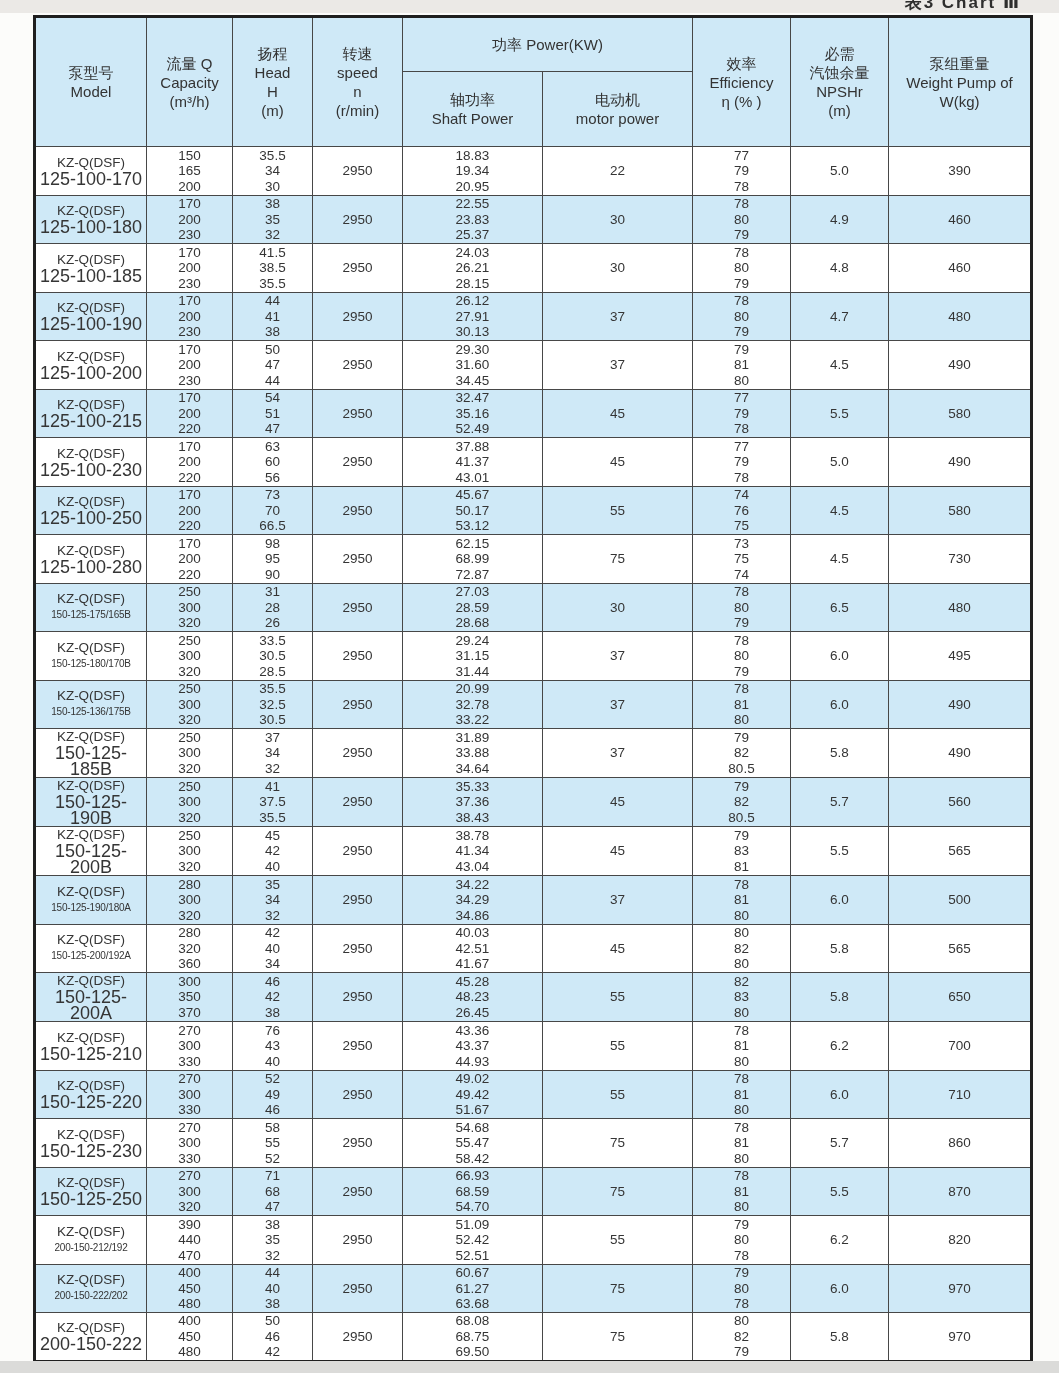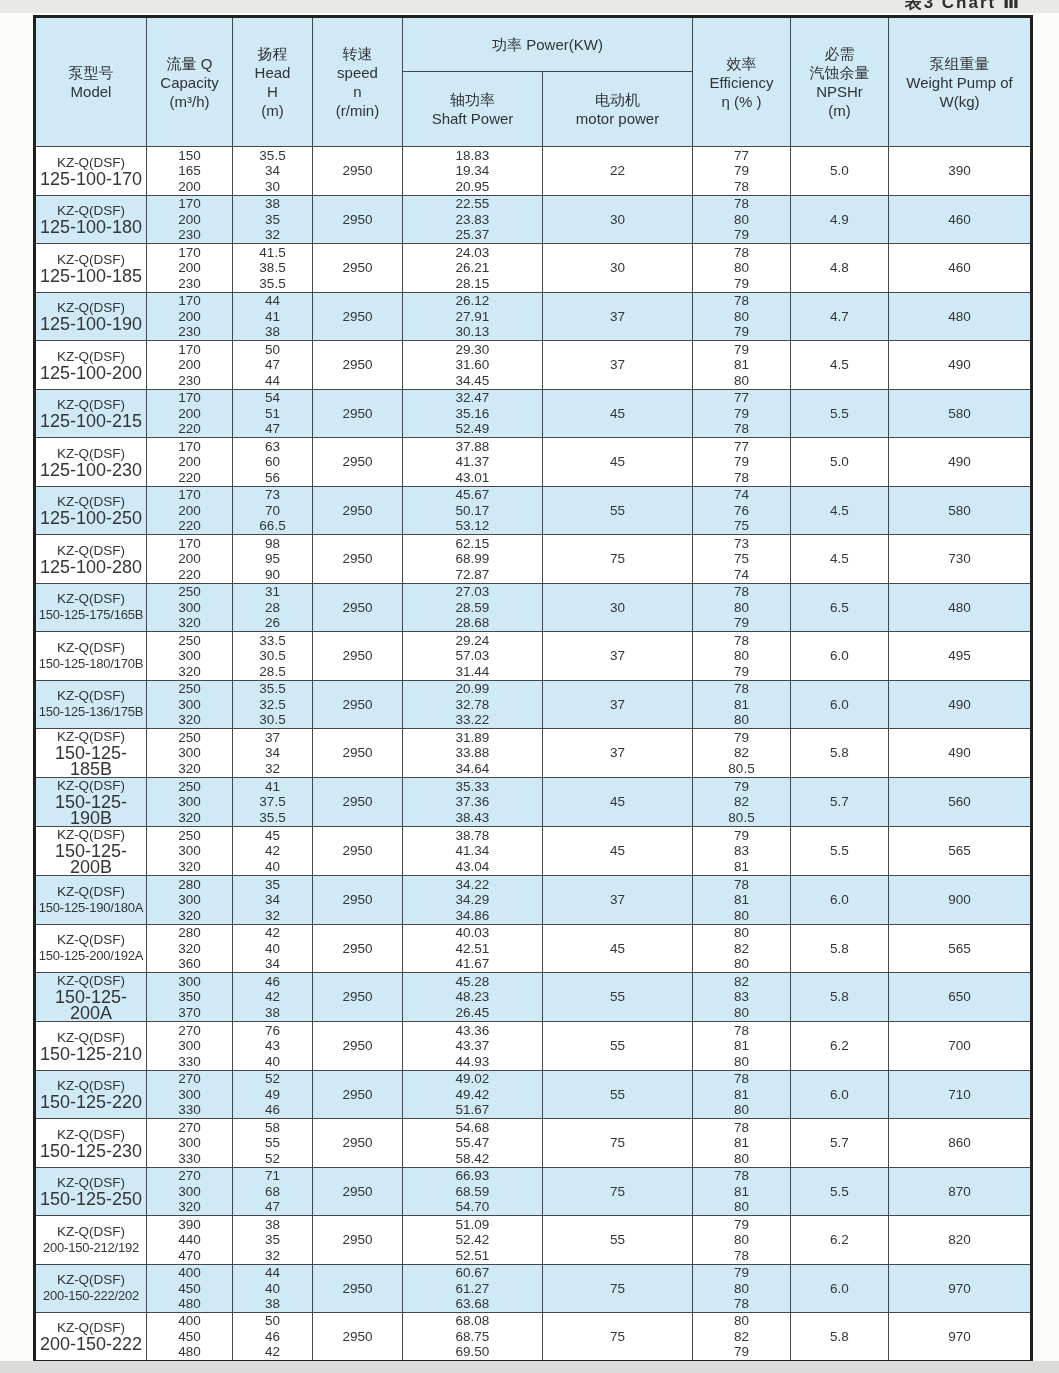--- a/index.html
+++ b/index.html
@@ -27,21 +27,21 @@
   thead th{background:#cfe9f7;font-weight:normal;font-size:15px;line-height:19px;color:#333;}
   thead .hl{display:block;}
   thead tr.h1{height:55px;}
   thead tr.h2{height:75px;}
   tbody tr{height:48.5px;background:#ffffff;padding-left:48px;}
   tbody tr.alt{background:#cfe9f7;}
   tbody td{font-size:13.5px;line-height:15.5px;color:#353535;}
   .ln{display:block;}
   .m1{font-size:13.5px;line-height:16px;}
   .m2{font-size:18px;line-height:16px;}
-  .m2.small{font-size:13px;letter-spacing:-0.2px;text-align:center;}
+  .m2.small{font-size:10px;letter-spacing:-0.2px;text-align:center;}
 </style>
 </head>
 <body>
 
 <div class="top-band"></div>
 <div class="chart-label">表3 Chart Ⅲ</div>
 
 <div class="tbl-wrap">
 <table>
   <colgroup>
@@ -431,21 +431,21 @@
             <span class="ln">320</span>
           </td>
     <td>
             <span class="ln">33.5</span>
             <span class="ln">30.5</span>
             <span class="ln">28.5</span>
           </td>
     <td>2950</td>
     <td>
             <span class="ln">29.24</span>
-            <span class="ln">57.03</span>
+            <span class="ln">31.15</span>
             <span class="ln">31.44</span>
           </td>
     <td>37</td>
     <td>
             <span class="ln">78</span>
             <span class="ln">80</span>
             <span class="ln">79</span>
           </td>
     <td>6.0</td>
     <td>495</td>
@@ -596,21 +596,21 @@
             <span class="ln">34.29</span>
             <span class="ln">34.86</span>
           </td>
     <td>37</td>
     <td>
             <span class="ln">78</span>
             <span class="ln">81</span>
             <span class="ln">80</span>
           </td>
     <td>6.0</td>
-    <td>900</td>
+    <td>500</td>
   </tr>
 
   <tr>
     <td>
       <span class="ln m1">KZ-Q(DSF)</span>
       <span class="ln m2 small">150-125-200/192A</span>
     </td>
     <td>
             <span class="ln">280</span>
             <span class="ln">320</span>

